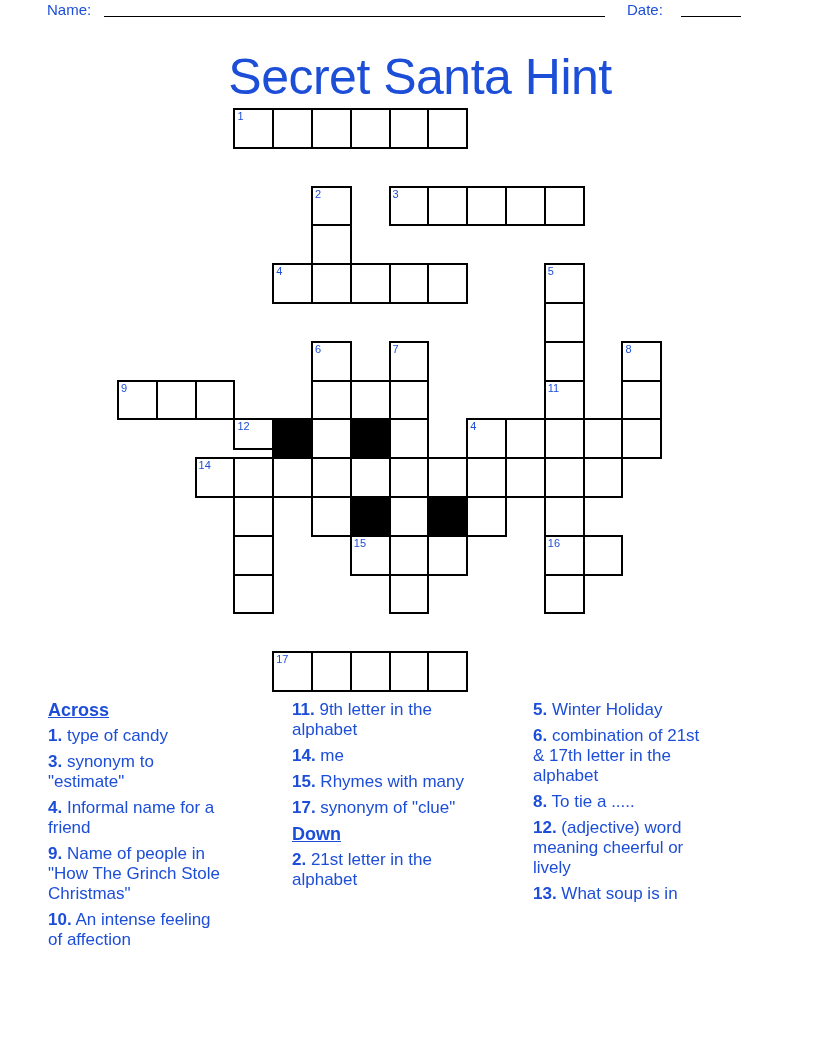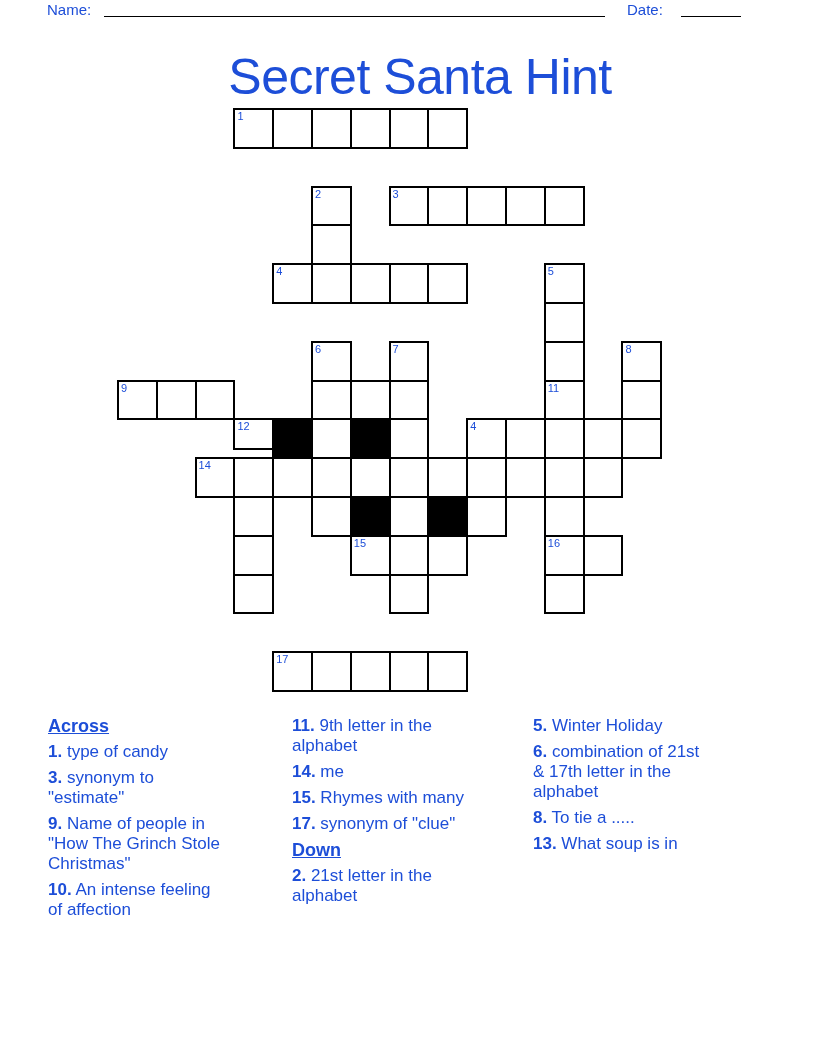--- a/index.html
+++ b/index.html
@@ -6,21 +6,21 @@
   .page{position:relative;width:816px;height:1056px;background:#ffffff;overflow:hidden;
         font-family:"Liberation Sans",sans-serif;color:#1d4ed8;}
   .hdr-label{position:absolute;top:1px;font-size:15px;line-height:18px;}
   .hline{position:absolute;top:2px;height:14px;border-bottom:1.5px solid #000;}
   .title{position:absolute;top:36px;left:0;width:816px;margin:12px;text-align:center;
          font-size:50px;line-height:58px;font-weight:500;letter-spacing:-0.5px;}
   .grid{position:absolute;left:0;top:0;}
   .cell{position:absolute;box-sizing:border-box;border:2px solid #000;background:#fff;}
   .cell.black{background:#000;}
   .cellnum{position:absolute;top:0px;left:2px;font-size:11px;line-height:13px;font-weight:normal;}
-  .clue-col{position:absolute;top:700px;margin-top:16px;}
+  .clue-col{position:absolute;top:700px;}
   .clue-header{font-size:18px;line-height:20px;font-weight:bold;text-decoration:underline;margin-bottom:6px;}
   .clue{font-size:17px;line-height:20px;margin-bottom:6px;}
   .clue b{font-weight:bold;}
   .clue .t{white-space:pre-line;}
 </style>
 </head>
 <body>
 
 <div class="page">
   <span class="hdr-label" style="left:47px">Name:</span>
@@ -140,20 +140,22 @@
       <div class="cell" style="left: 349.8px; top: 651.2px; width: 40.8px; height: 40.8px;"></div>
       <div class="cell" style="left: 388.6px; top: 651.2px; width: 40.8px; height: 40.8px;"></div>
       <div class="cell" style="left: 427.4px; top: 651.2px; width: 40.8px; height: 40.8px;"></div>
     </div>
 
   <div class="clue-col" style="left:48px;width:240px">
       <div class="clue-header">Across</div>
       <div class="clue"><b>1.</b><span class="t"> type of candy</span></div>
       <div class="clue"><b>3.</b><span class="t"> synonym to
 "estimate"</span></div>
+      <div class="clue"><b>4.</b><span class="t"> Informal name for a
+friend</span></div>
       <div class="clue"><b>9.</b><span class="t"> Name of people in
 "How The Grinch Stole
 Christmas"</span></div>
       <div class="clue"><b>10.</b><span class="t"> An intense feeling
 of affection</span></div>
     </div>
   <div class="clue-col" style="left:292px;width:236px">
       <div class="clue"><b>11.</b><span class="t"> 9th letter in the
 alphabet</span></div>
       <div class="clue"><b>14.</b><span class="t"> me</span></div>
@@ -162,15 +164,18 @@
       <div class="clue-header">Down</div>
       <div class="clue"><b>2.</b><span class="t"> 21st letter in the
 alphabet</span></div>
     </div>
   <div class="clue-col" style="left:533px;width:232px">
       <div class="clue"><b>5.</b><span class="t"> Winter Holiday</span></div>
       <div class="clue"><b>6.</b><span class="t"> combination of 21st
 &amp; 17th letter in the
 alphabet</span></div>
       <div class="clue"><b>8.</b><span class="t"> To tie a .....</span></div>
+      <div class="clue"><b>12.</b><span class="t"> (adjective) word
+meaning cheerful or
+lively</span></div>
       <div class="clue"><b>13.</b><span class="t"> What soup is in</span></div>
     </div>
 </div>
 
 </body></html>

